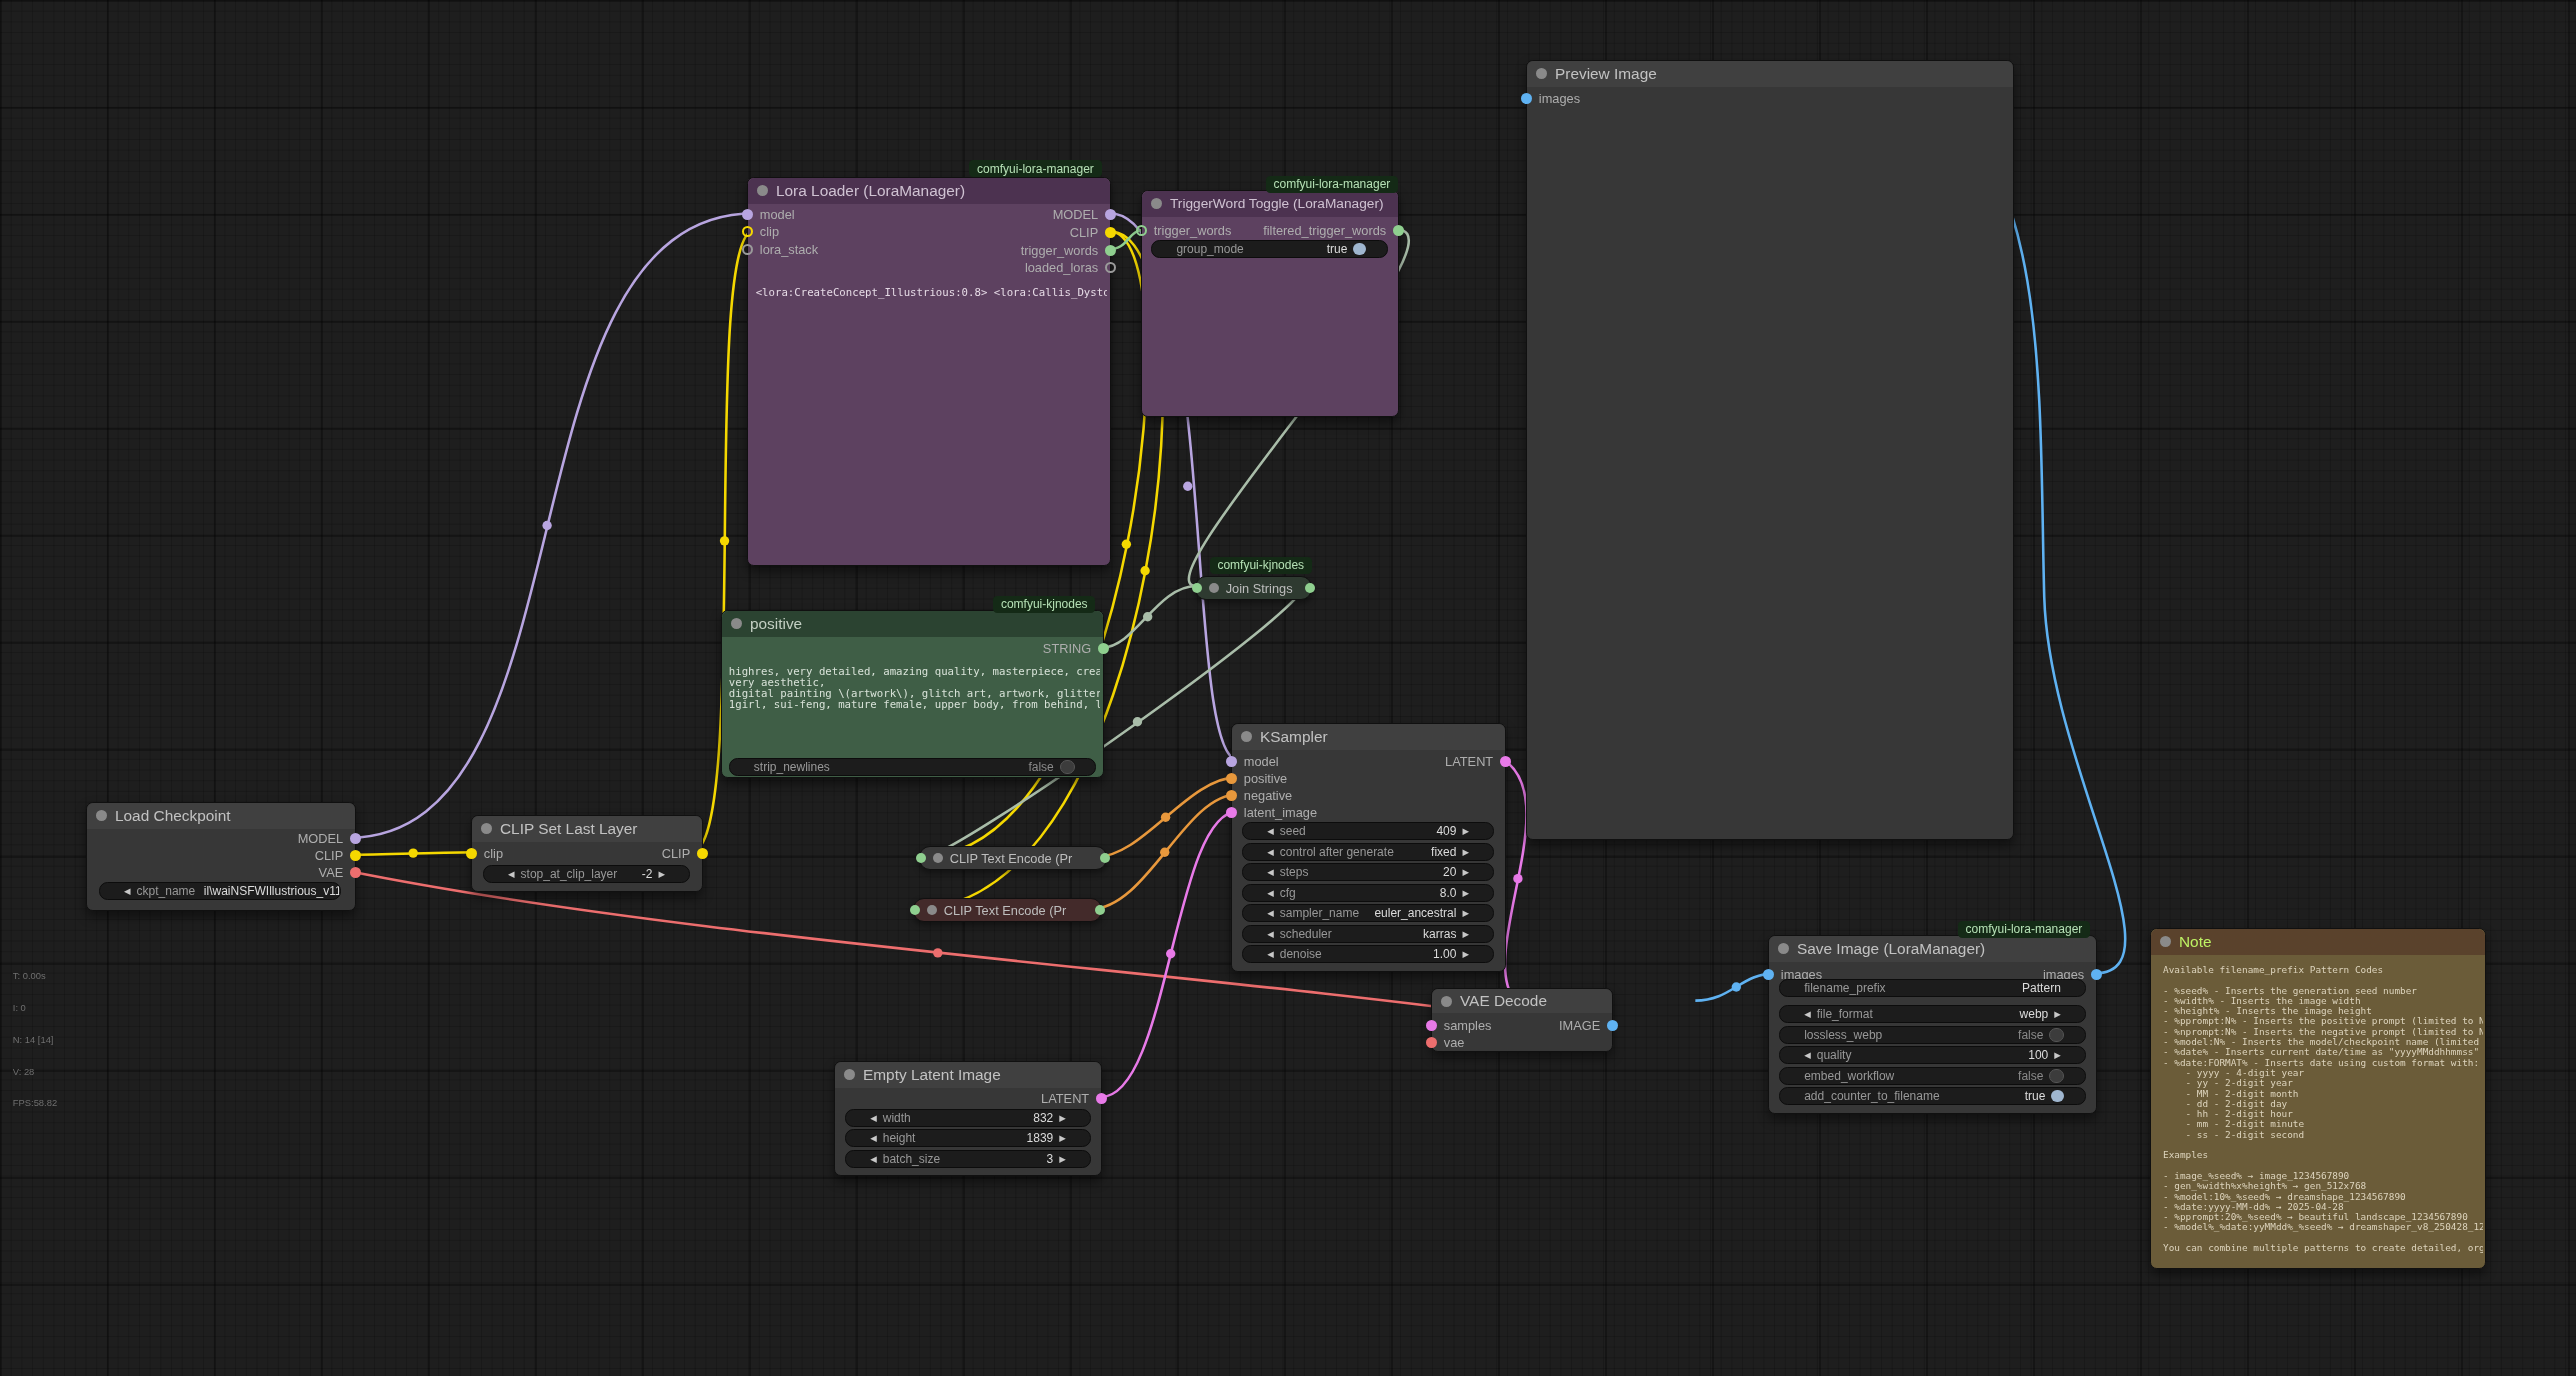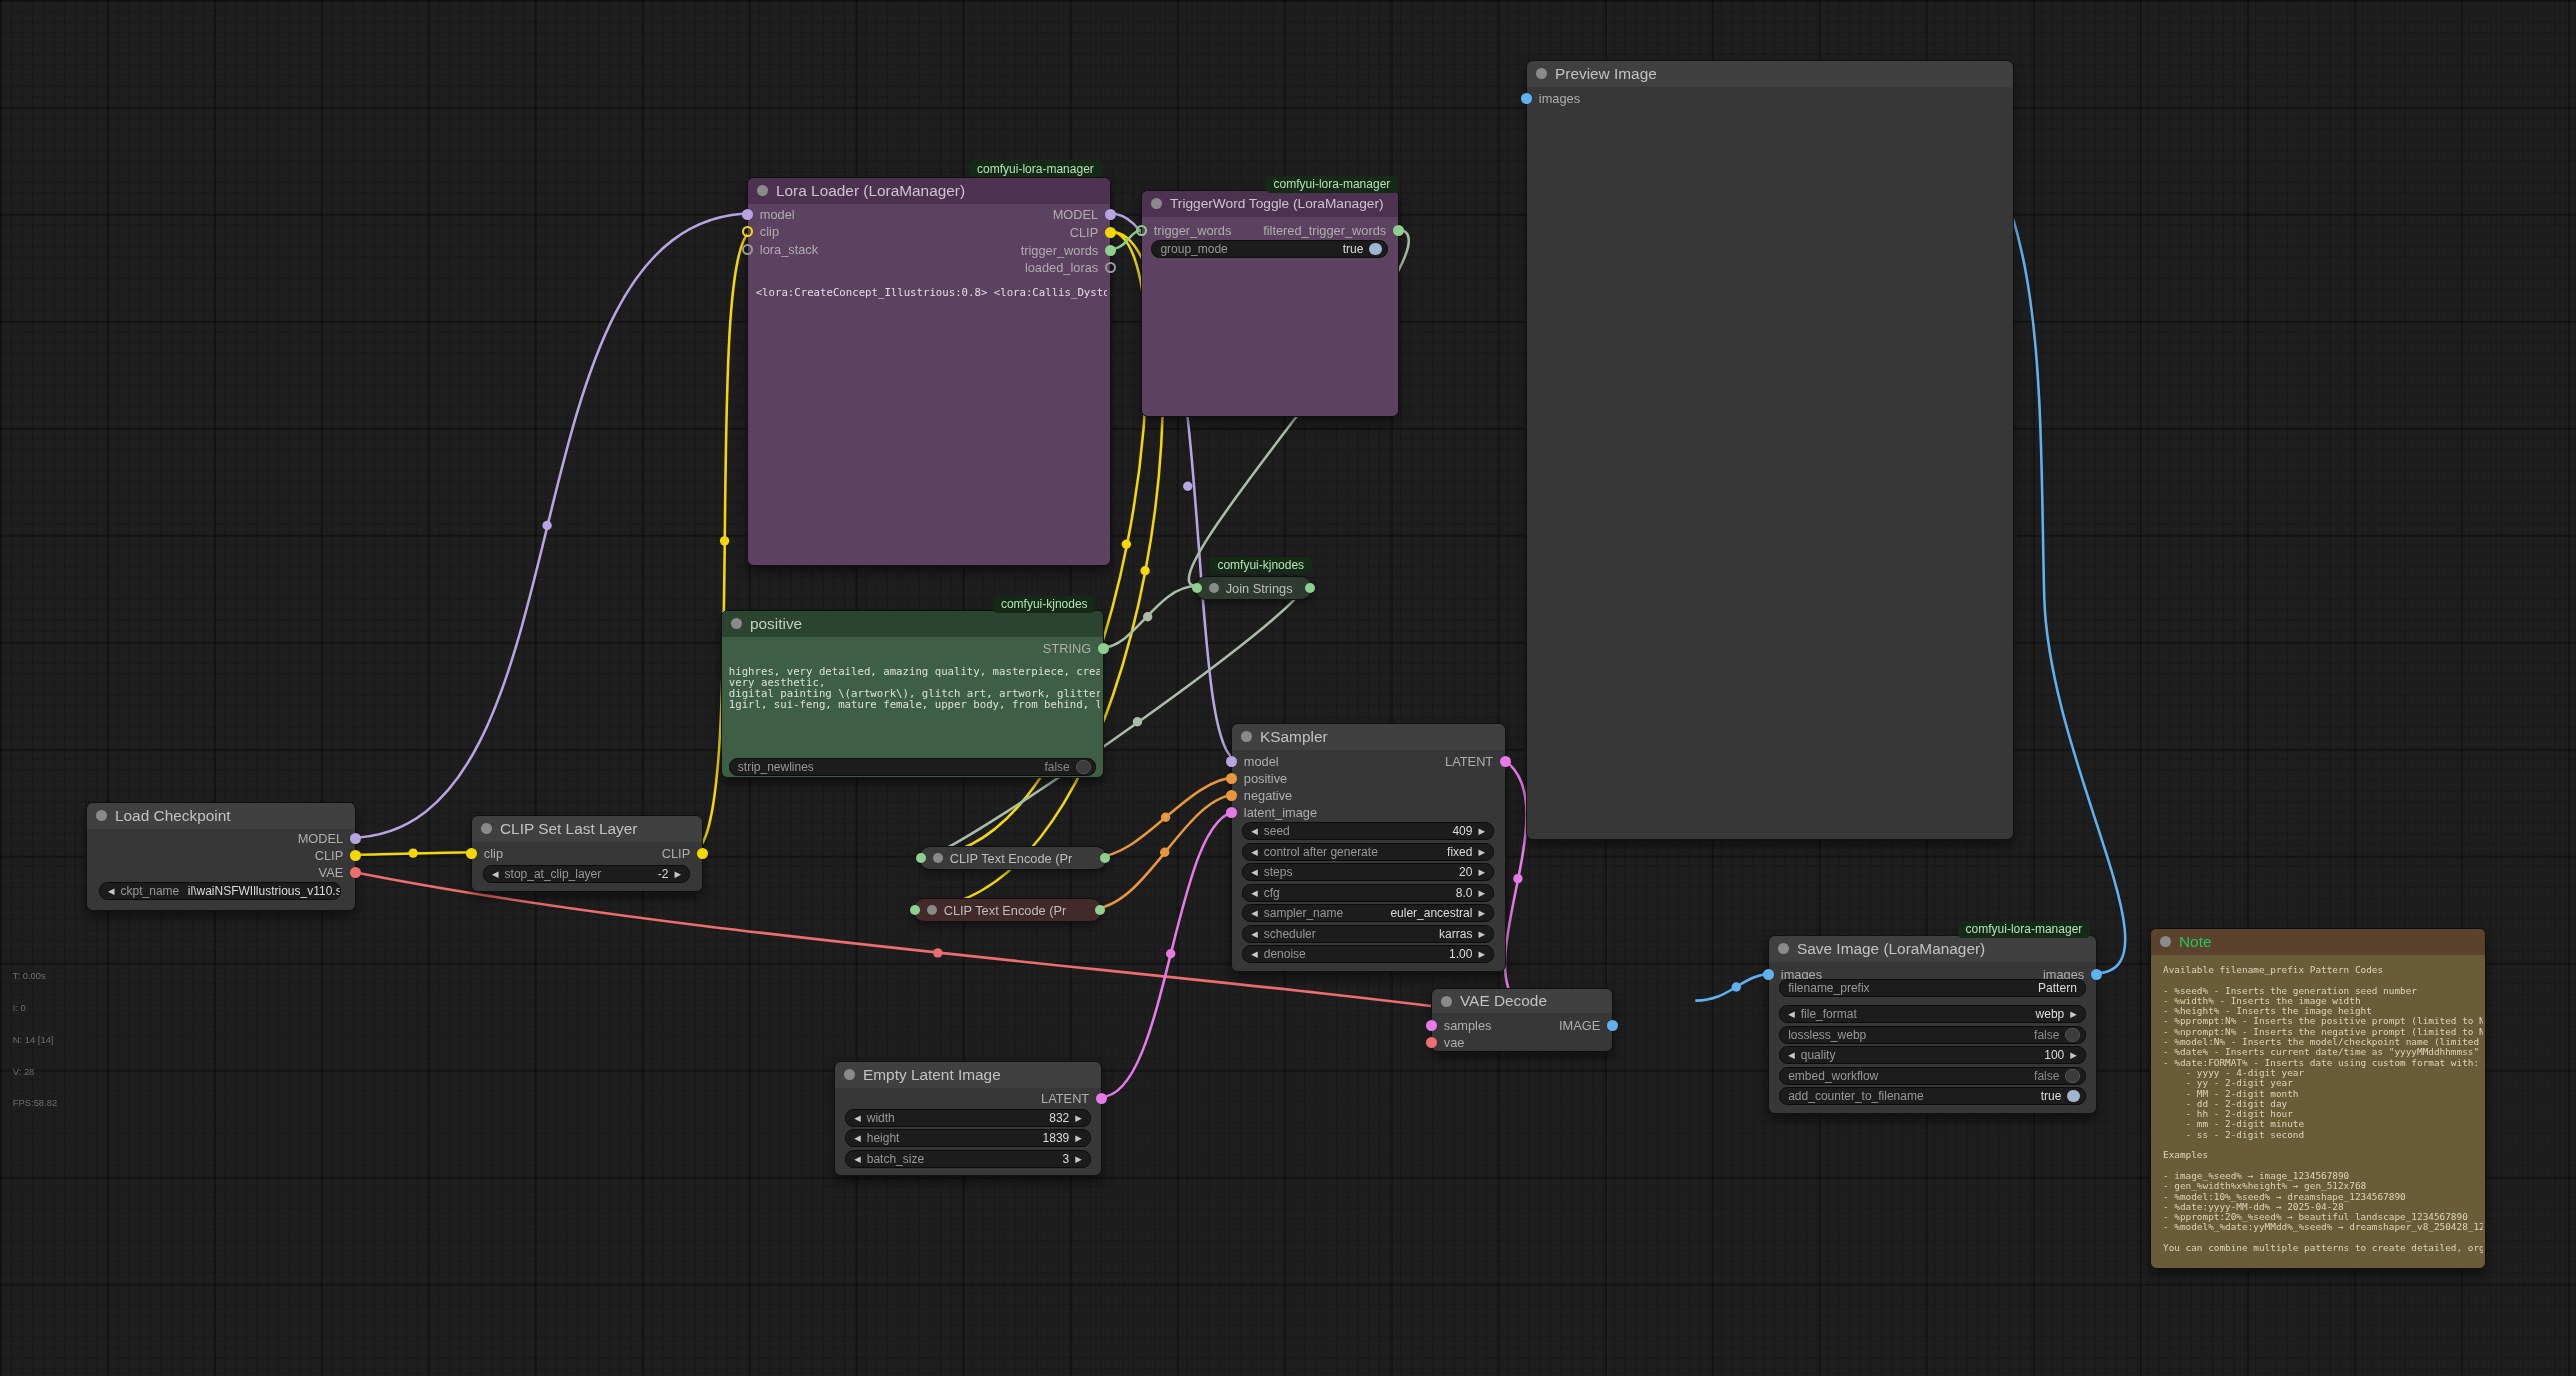--- a/index.html
+++ b/index.html
@@ -17,29 +17,29 @@
   .node{position:absolute;z-index:2;background:#373737;border:0.9px solid #101010;
     border-radius:6.8px;box-shadow:0 5.1px 10.2px rgba(0,0,0,.45);}
   .title{height:25.6px;display:flex;align-items:center;gap:8.5px;padding:0 8.5px;
     font-size:15.4px;color:#c2c2c2;border-radius:6.8px 6.8px 0 0;background:#404040;}
   .tdot{width:11px;height:11px;border-radius:50%;background:#8a8a8a;flex:none;}
   .purple{background:#5d4160;}
   .purple .title{background:#4c3250;color:#cfc2d2;}
   .green{background:#3f5e46;}
   .green .title{background:#2b4331;color:#c3cfc3;}
   .note-node{background:#6b5c39;}
-  .note-node .title{background:#5a422c;color:#22c55e;}
+  .note-node .title{background:#5a422c;color:#bef264;}
   .port{position:absolute;display:flex;align-items:center;gap:6.8px;height:17px;
     font-size:12.8px;color:#aeaeae;white-space:nowrap;}
   .port.in{left:-6px;}
   .port.out{right:-6px;flex-direction:row-reverse;}
   .pdot{width:11px;height:11px;border-radius:50%;flex:none;box-sizing:border-box;}
   .pdot.ring{background:transparent !important;border:2.6px solid;}
   .widget{position:absolute;height:16px;background:#1c1c1c;border:0.9px solid #0c0c0c;
-    border-radius:8.5px;display:flex;align-items:center;gap:6px;padding:0 8px;
+    border-radius:8.5px;display:flex;align-items:center;gap:6px;padding:0 24px;
     font-size:12px;white-space:nowrap;overflow:hidden;}
   .wlabel{color:#989898;}
   .wvalue{color:#dcdcdc;margin-left:auto;}
   .wvalue.after{margin-left:2.6px;}
   .warr{color:#c8c8c8;font-size:8.5px;flex:none;}
   .knob{width:12.8px;height:12.8px;border-radius:50%;flex:none;margin-right:-3.4px;}
   .knob.on{background:#9fb6cf;}
   .knob.off{background:#3c3c3c;border:0.9px solid #555;}
   .mono{font-family:"DejaVu Sans Mono",monospace;white-space:pre;overflow:hidden;}
   .badge{position:absolute;z-index:3;background:#142a16;color:#b5e0b5;

